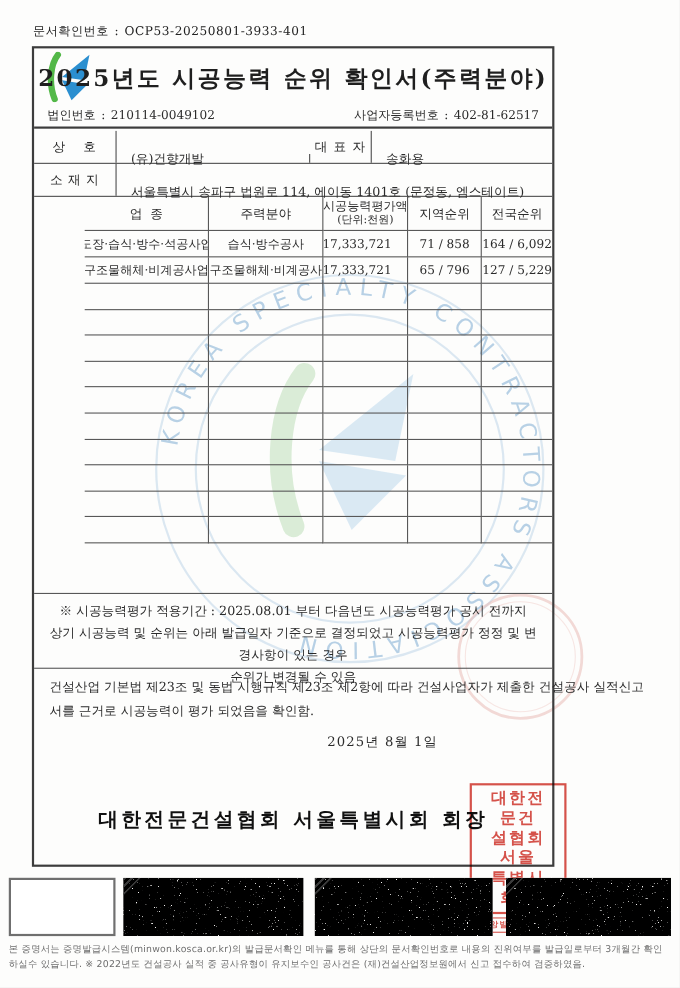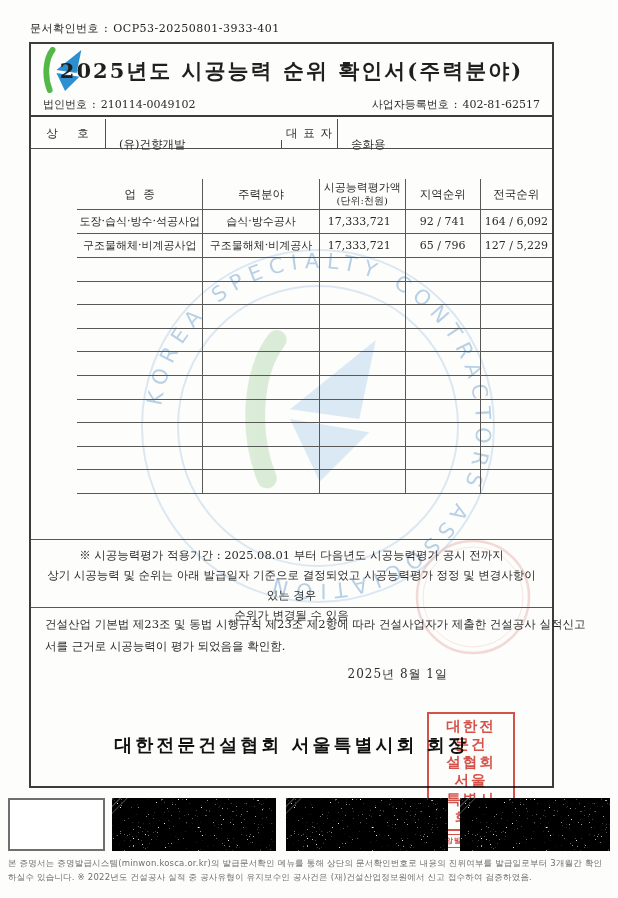--- a/index.html
+++ b/index.html
@@ -9,39 +9,39 @@
     background:#fdfdfc; overflow:hidden;
     font-family:"DejaVu Serif","Liberation Serif",serif; color:#2b2b2b;
   }
   
   .confirm-line { position:absolute; left:30px; top:21px; font-size:11px; letter-spacing:.5px; color:#222; }
   .confirm-line .sep { padding:0 5px; }
   
   .watermark { position:absolute; left:88px; top:196px; z-index:0; pointer-events:none; }
   .ghost-seal { position:absolute; left:408px; top:532px; z-index:0; pointer-events:none; }
   
-  .mainbox { position:absolute; left:29px; top:42px; width:525px; height:746px;
+  .mainbox { position:absolute; left:29px; top:42px; width:475px; height:746px;
              border:2px solid #3c3c3c; z-index:1; background:transparent; }
   .sec-title { position:absolute; left:0; top:0; width:100%; height:50px; }
   .kosca-logo { position:absolute; left:6px; top:3px; }
   .doc-title { position:absolute; left:0; top:13px; width:100%; text-align:center;
                font-size:21px; font-weight:600; letter-spacing:2px; color:#1f1f1f; }
   .sec-reg { position:absolute; left:0; top:50px; width:100%; height:23px;
              display:flex; justify-content:space-between; align-items:center;
              padding:0 12px; font-size:11px; border-bottom:2px solid #3c3c3c; }
   .sec-reg .sep { padding:0 5px; }
   .row30 { position:absolute; left:0; width:100%; height:30px; display:flex;
            border-bottom:1px solid #4e4e4e; font-size:11.5px; }
   .sec-company { top:75px; }
   .sec-addr { top:105px; }
   .cell { display:flex; align-items:center; border-right:1px solid #4e4e4e; }
   .cell:last-child { border-right:none; }
   .lbl { justify-content:center; white-space:pre; letter-spacing:1px; }
   .val { padding-left:13px;margin-top:21px; }
-  .w-label { width:75px; }
+  .w-label { width:75px;font-family:Liberation Serif, serif; }
   .w-name { width:176px; }
   .w-ceo { width:56px; }
   .grow { flex:1; }
   
   .sec-table { position:absolute; left:0; top:135px; width:100%; }
   .trow { display:grid; grid-template-columns:26.6% 24.5% 18.1% 15.8% 15%;padding-left:46px; }
   .tcell { border-right:1px solid #585858; border-bottom:1px solid #585858;
            display:flex; align-items:center; justify-content:center;
            font-size:11px; background:transparent; overflow:hidden; white-space:nowrap; }
   .tcell:last-child { border-right:none; }
@@ -141,38 +141,42 @@
       </span>
     </div>
 
     <div class="row30 sec-company">
       <div class="cell lbl w-label">상    호</div>
       <div class="cell val w-name">(유)건향개발</div>
       <div class="cell lbl w-ceo">대 표 자</div>
       <div class="cell val grow">송화용</div>
     </div>
 
+    <div class="row30 sec-addr">
+      <div class="cell lbl w-label">소 재 지</div>
+      <div class="cell val grow">서울특별시 송파구 법원로 114, 에이동 1401호 (문정동, 엠스테이트)</div>
+    </div>
 
     <div class="sec-table">
       <div class="trow thead">
         <div class="tcell">업  종</div>
         <div class="tcell">주력분야</div>
         <div class="tcell stack">
           <span>시공능력평가액</span>
           <span class="sub">(단위:천원)</span>
         </div>
         <div class="tcell">지역순위</div>
         <div class="tcell">전국순위</div>
       </div>
       <div>
   <div class="trow drow">
     <div class="tcell">도장·습식·방수·석공사업</div>
     <div class="tcell">습식·방수공사</div>
     <div class="tcell amount">17,333,721</div>
-    <div class="tcell">92 / 741</div>
+    <div class="tcell">71 / 858</div>
     <div class="tcell">164 / 6,092</div>
   </div>
 
 
   <div class="trow drow">
     <div class="tcell">구조물해체·비계공사업</div>
     <div class="tcell">구조물해체·비계공사</div>
     <div class="tcell amount">17,333,721</div>
     <div class="tcell">65 / 796</div>
     <div class="tcell">127 / 5,229</div>

